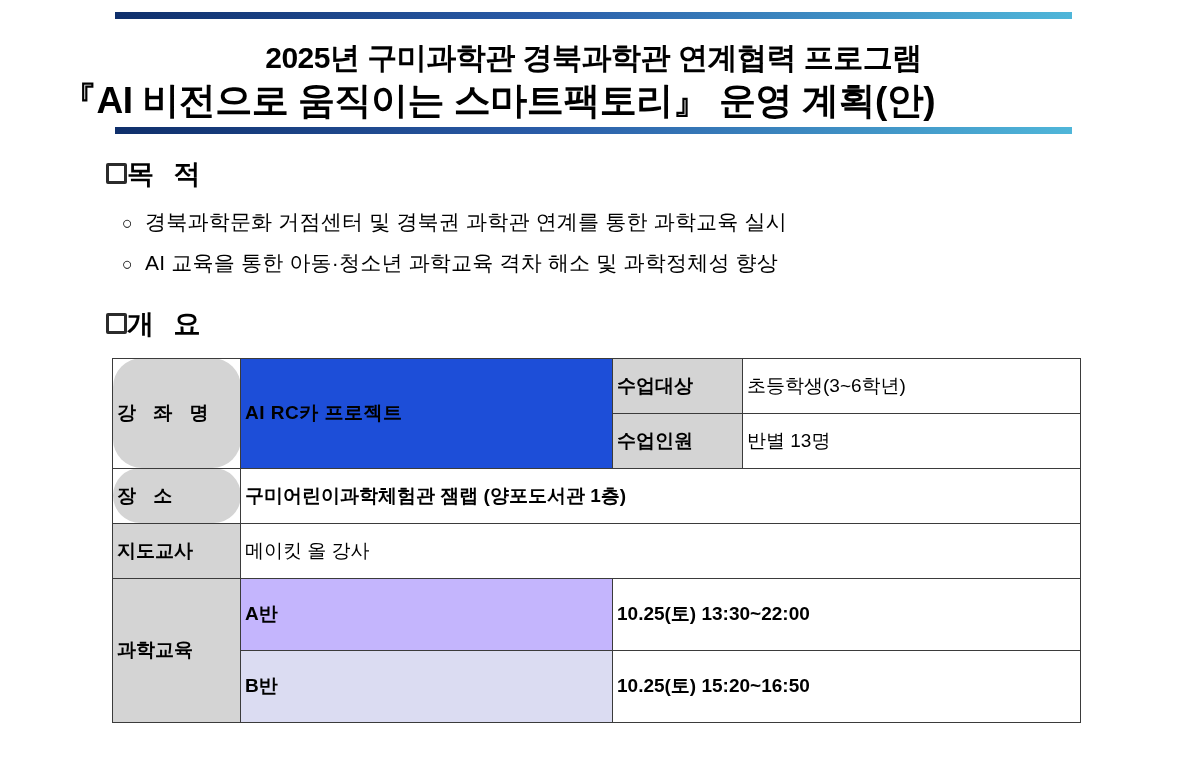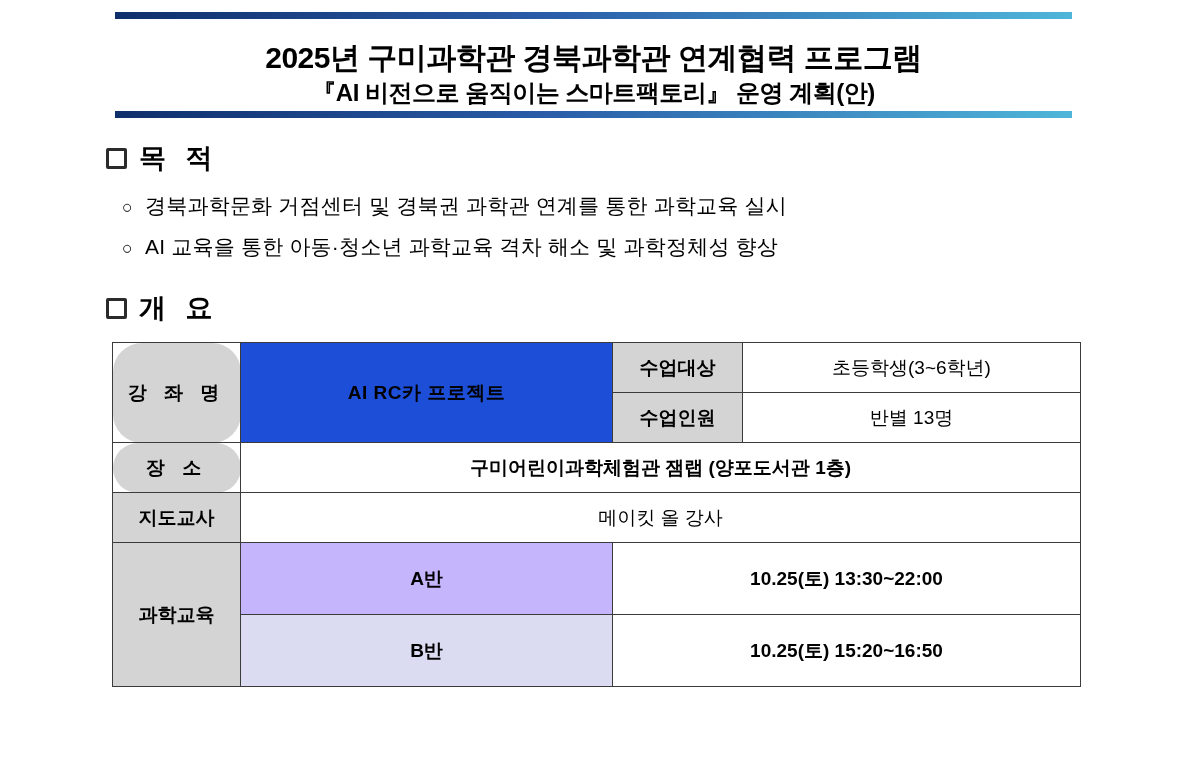--- a/index.html
+++ b/index.html
@@ -38,35 +38,33 @@
   }
   .title-line1 {
     text-align: center;
     font-size: 30px;
     font-weight: bold;
     letter-spacing: -0.5px;
     margin-top: 20px;
     line-height: 1.25;
   }
   .title-line2 {
-    text-align: center;
-    font-size: 24px;
+    font-size: 37px;
     font-weight: bold;
     letter-spacing: -0.5px;
     line-height: 1.2;
     margin-top: 2px;
     margin-bottom: 4px;
   }
 
   
   .section {
     margin-top: 22px;
     display: flex;
     align-items: center;
-    gap: 12px;
     padding-left: 46px;
   }
   .sq {
     display: inline-block;
     width: 21px;
     height: 21px;
     border: 3px solid #2b2b2b;
     border-radius: 2px;
     box-sizing: border-box;
   }
@@ -96,24 +94,24 @@
   
   table.summary {
     margin-top: 16px;
     margin-left: 52px;
     border-collapse: collapse;
     width: 968px;
     table-layout: fixed;
   }
   table.summary td {
     border: 1px solid #3b3b3b;
-    text-align: center;
+    text-align: left;
     vertical-align: middle;
     font-size: 19px;
-    padding: 6px 4px;
+    padding: 14px 4px;
   }
   .lbl {
     background: #d4d4d4;
     font-weight: bold;
     letter-spacing: 6px;
     border-radius: 29px;
   }
   .lbl-tight {
     background: #d4d4d4;
     font-weight: bold;

